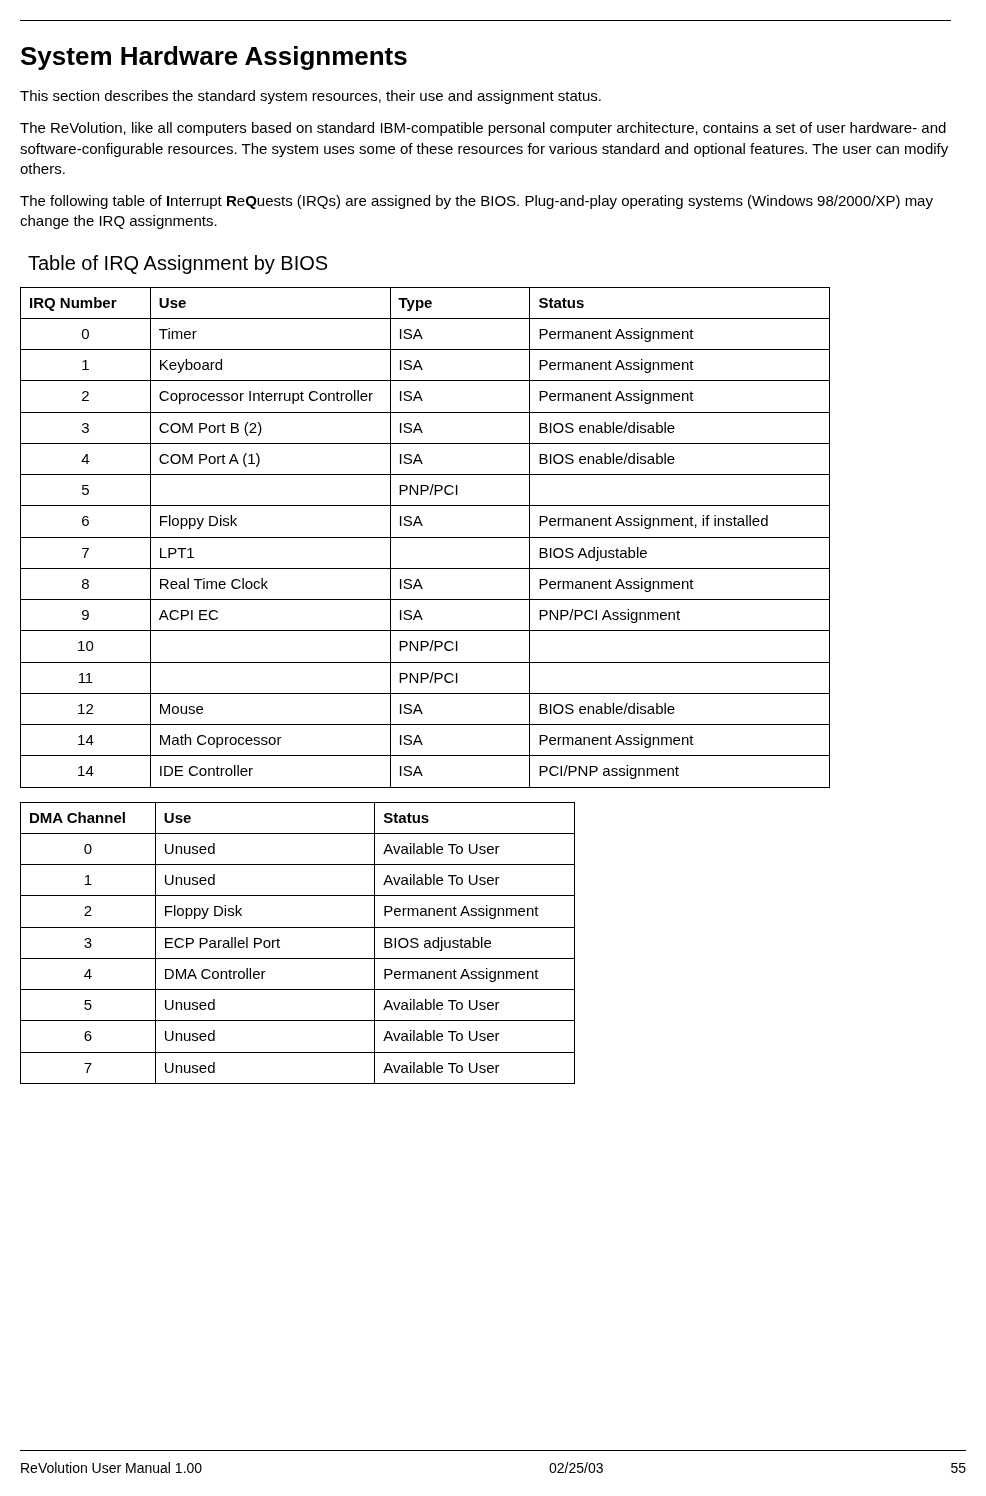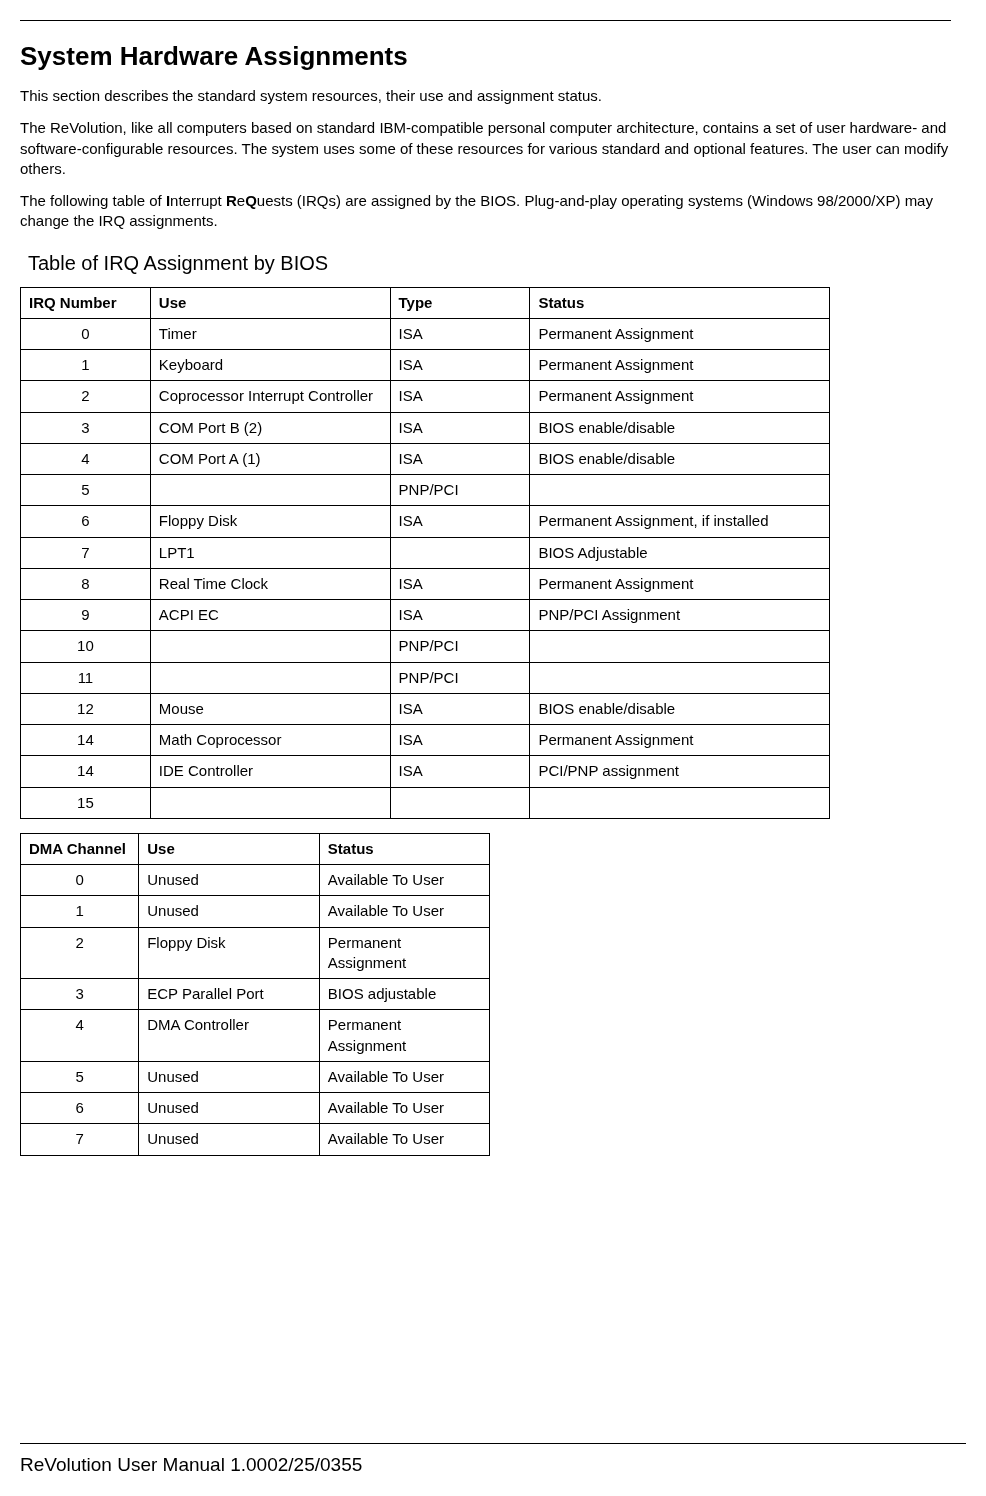--- a/index.html
+++ b/index.html
@@ -49,34 +49,35 @@
     }
     th {
       font-weight: bold;
     }
     .irq-table { width: 810px; }
     .irq-table col:nth-child(1) { width: 130px; }
     .irq-table col:nth-child(2) { width: 240px; }
     .irq-table col:nth-child(3) { width: 140px; }
     .irq-table col:nth-child(4) { width: 300px; }
     .irq-table td:first-child { text-align: center; }
-    .dma-table { width: 470px; }
+    .dma-table { width: 555px; }
     .dma-table col:nth-child(1) { width: 135px; }
     .dma-table col:nth-child(2) { width: 220px; }
     .dma-table col:nth-child(3) { width: 200px; }
     .dma-table td:first-child { text-align: center; }
     .footer {
       position: absolute;
       bottom: 18px;
       left: 20px;
       right: 20px;
       border-top: 1px solid #000;
       padding-top: 8px;
       display: flex;
-      font-size: 19px;
+      justify-content: space-between;
+      font-size: 14px;
     }
     .bold-letter { font-weight: bold; }
   </style>
 </head>
 <body>
 
 <div class="page">
   <div class="top-rule"></div>
 
   <h1>System Hardware Assignments</h1>
@@ -188,26 +189,20 @@
           <td>Math Coprocessor</td>
           <td>ISA</td>
           <td>Permanent Assignment</td>
         </tr>
         <tr>
           <td>14</td>
           <td>IDE Controller</td>
           <td>ISA</td>
           <td>PCI/PNP assignment</td>
         </tr>
-        <tr>
-          <td>15</td>
-          <td>&nbsp;</td>
-          <td>&nbsp;</td>
-          <td>&nbsp;</td>
-        </tr>
       </tbody>
   </table>
 
 
   <table class="dma-table">
     <colgroup>
         <col>
         <col>
         <col>
       </colgroup>

